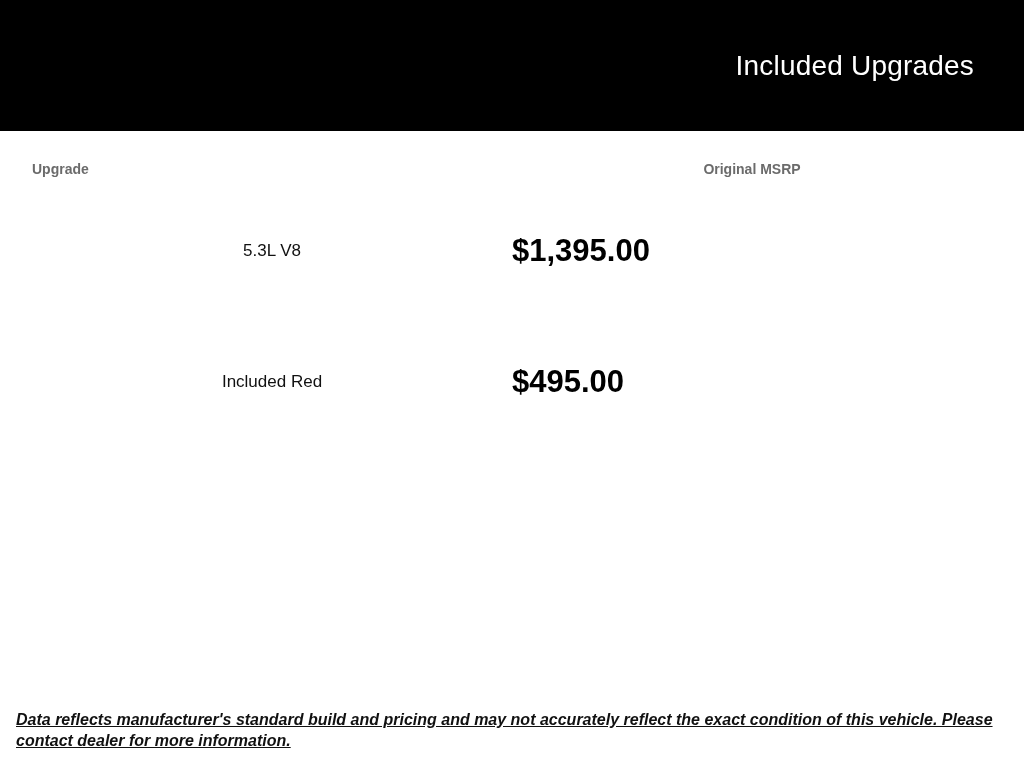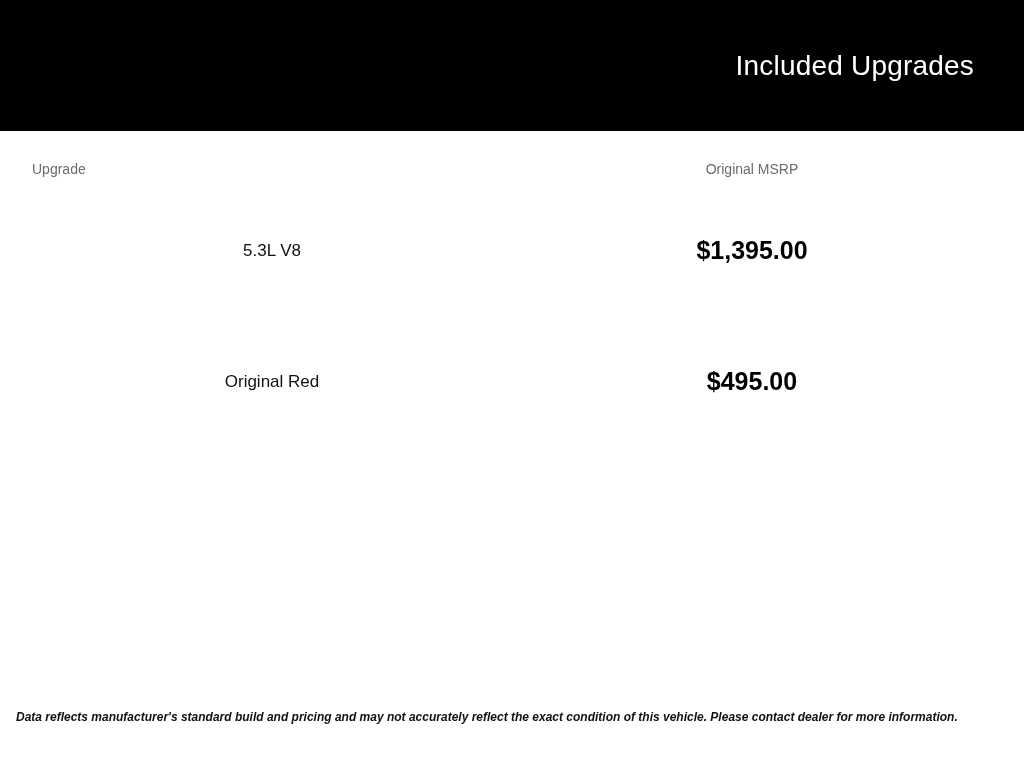--- a/index.html
+++ b/index.html
@@ -39,21 +39,21 @@
   .content {
     box-sizing: border-box;
     padding: 0 32px;
   }
   .table {
     width: 100%;
     border-collapse: collapse;
     table-layout: fixed;
   }
   .table th {
-    font-weight: 400;
+    font-weight: 700;
     font-size: 14px;
     color: #6b6b6b;
     padding: 30px 0 8px 0;
     vertical-align: bottom;
   }
   .th-upgrade {
     text-align: left;
   }
   .th-msrp {
     text-align: center;
@@ -64,36 +64,37 @@
     height: 131px;
   }
   .cell-name {
     text-align: center;
     font-size: 17px;
     font-weight: 400;
     color: #111111;
     white-space: nowrap;
   }
   .cell-price {
-    text-align: center;
-    font-size: 25px;
+    text-align: left;
+    font-size: 31px;
     font-weight: bold;
     color: #000000;
     white-space: nowrap;
   }
   .disclaimer {
     position: absolute;
     left: 16px;
     right: 16px;
     top: 710px;
-    font-size: 12px;
+    font-size: 16px;
     font-style: italic;
     font-weight: bold;
     color: #111111;
     line-height: 1.3;
+    text-decoration: underline;
   }
 </style>
 </head>
 <body>
 
 <div class="page">
 
   <div class="header">
     <div class="header-title">Included Upgrades</div>
   </div>
@@ -105,21 +106,21 @@
           <th class="th-upgrade">Upgrade</th>
           <th class="th-msrp">Original MSRP</th>
         </tr>
       </thead>
       <tbody>
         <tr>
           <td class="cell-name">5.3L V8</td>
           <td class="cell-price">$1,395.00</td>
         </tr>
         <tr>
-          <td class="cell-name">Original Red</td>
+          <td class="cell-name">Included Red</td>
           <td class="cell-price">$495.00</td>
         </tr>
       </tbody>
     </table>
   </div>
 
   <div class="disclaimer">Data reflects manufacturer's standard build and pricing and may not accurately reflect the exact condition of this vehicle. Please contact dealer for more information.</div>
 
 </div>
 

